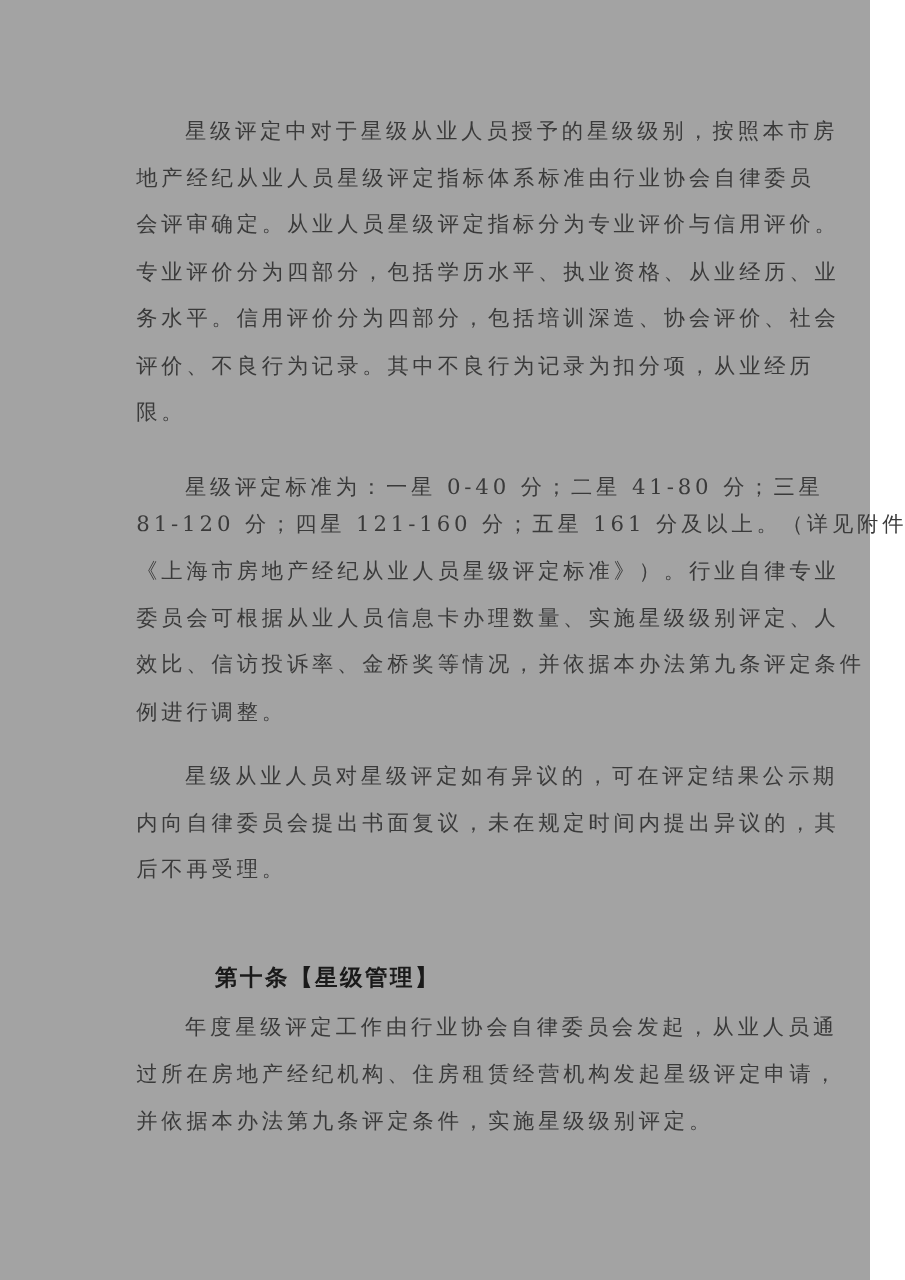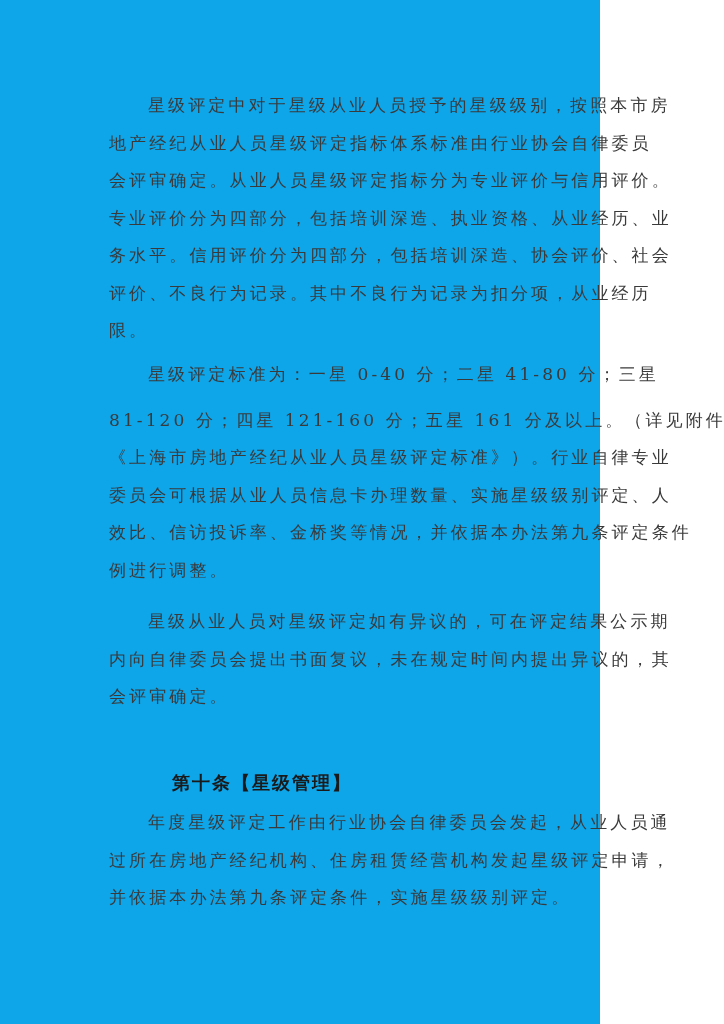--- a/index.html
+++ b/index.html
@@ -1,54 +1,54 @@
 <!DOCTYPE html>
 <html><head>
 <meta charset="utf-8">
 <style>
   html, body { margin: 0; padding: 0; background: #ffffff; }
   body { width: 724px; height: 1024px; position: relative; overflow: hidden;
          font-family: "DejaVu Serif", "Liberation Serif", serif; color: #3a3a3a; }
-  .page { position: absolute; left: 0; top: 0; width: 600px; height: 1024px; background: #0ea5e9; }
+  .page { position: absolute; left: 0; top: 0; width: 696px; height: 1024px; background: #a3a3a3; }
   .line { position: absolute; left: 109px; width: 504px; font-size: 17px; line-height: 20px;
           white-space: nowrap; letter-spacing: 3.1px; }
   .indent { left: 148px; width: 465px; }
   .heading { position: absolute; left: 0; width: 724px; text-align: center; font-size: 17px;
              font-weight: bold; color: #1a1a1a; letter-spacing: 3px; line-height: 20px; }
   .article { position: absolute; left: 148px; font-size: 18px; font-weight: bold; color: #1a1a1a;
              letter-spacing: 2px; line-height: 20px; margin-left: 24px; }
 </style>
 </head>
 <body>
 
 <div class="page">
 
   <div>
     <div class="line indent" style="top:95px">星级评定中对于星级从业人员授予的星级级别，按照本市房</div>
     <div class="line" style="top:133px">地产经纪从业人员星级评定指标体系标准由行业协会自律委员</div>
     <div class="line" style="top:170px">会评审确定。从业人员星级评定指标分为专业评价与信用评价。</div>
-    <div class="line" style="top:208px">专业评价分为四部分，包括培训深造、执业资格、从业经历、业</div>
+    <div class="line" style="top:208px">专业评价分为四部分，包括学历水平、执业资格、从业经历、业</div>
     <div class="line" style="top:245px">务水平。信用评价分为四部分，包括培训深造、协会评价、社会</div>
     <div class="line" style="top:283px">评价、不良行为记录。其中不良行为记录为扣分项，从业经历</div>
     <div class="line" style="top:320px">限。</div>
   </div>
 
   <div>
-    <div class="line indent" style="top:364px">星级评定标准为：一星  0-40 分；二星  41-80 分；三星</div>
+    <div class="line indent" style="top:380px">星级评定标准为：一星  0-40 分；二星  41-80 分；三星</div>
     <div class="line" style="top:410px">81-120 分；四星  121-160 分；五星 161 分及以上。（详见附件</div>
     <div class="line" style="top:447px">《上海市房地产经纪从业人员星级评定标准》）。行业自律专业</div>
     <div class="line" style="top:485px">委员会可根据从业人员信息卡办理数量、实施星级级别评定、人</div>
     <div class="line" style="top:522px">效比、信访投诉率、金桥奖等情况，并依据本办法第九条评定条件</div>
     <div class="line" style="top:560px">例进行调整。</div>
   </div>
 
   <div>
     <div class="line indent" style="top:611px">星级从业人员对星级评定如有异议的，可在评定结果公示期</div>
     <div class="line" style="top:649px">内向自律委员会提出书面复议，未在规定时间内提出异议的，其</div>
-    <div class="line" style="top:686px">会评审确定。</div>
+    <div class="line" style="top:686px">后不再受理。</div>
   </div>
 
 
   <div class="article" style="top:773px">第十条【星级管理】</div>
 
   <div>
     <div class="line indent" style="top:812px">年度星级评定工作由行业协会自律委员会发起，从业人员通</div>
     <div class="line" style="top:850px">过所在房地产经纪机构、住房租赁经营机构发起星级评定申请，</div>
     <div class="line" style="top:887px">并依据本办法第九条评定条件，实施星级级别评定。</div>
   </div>

